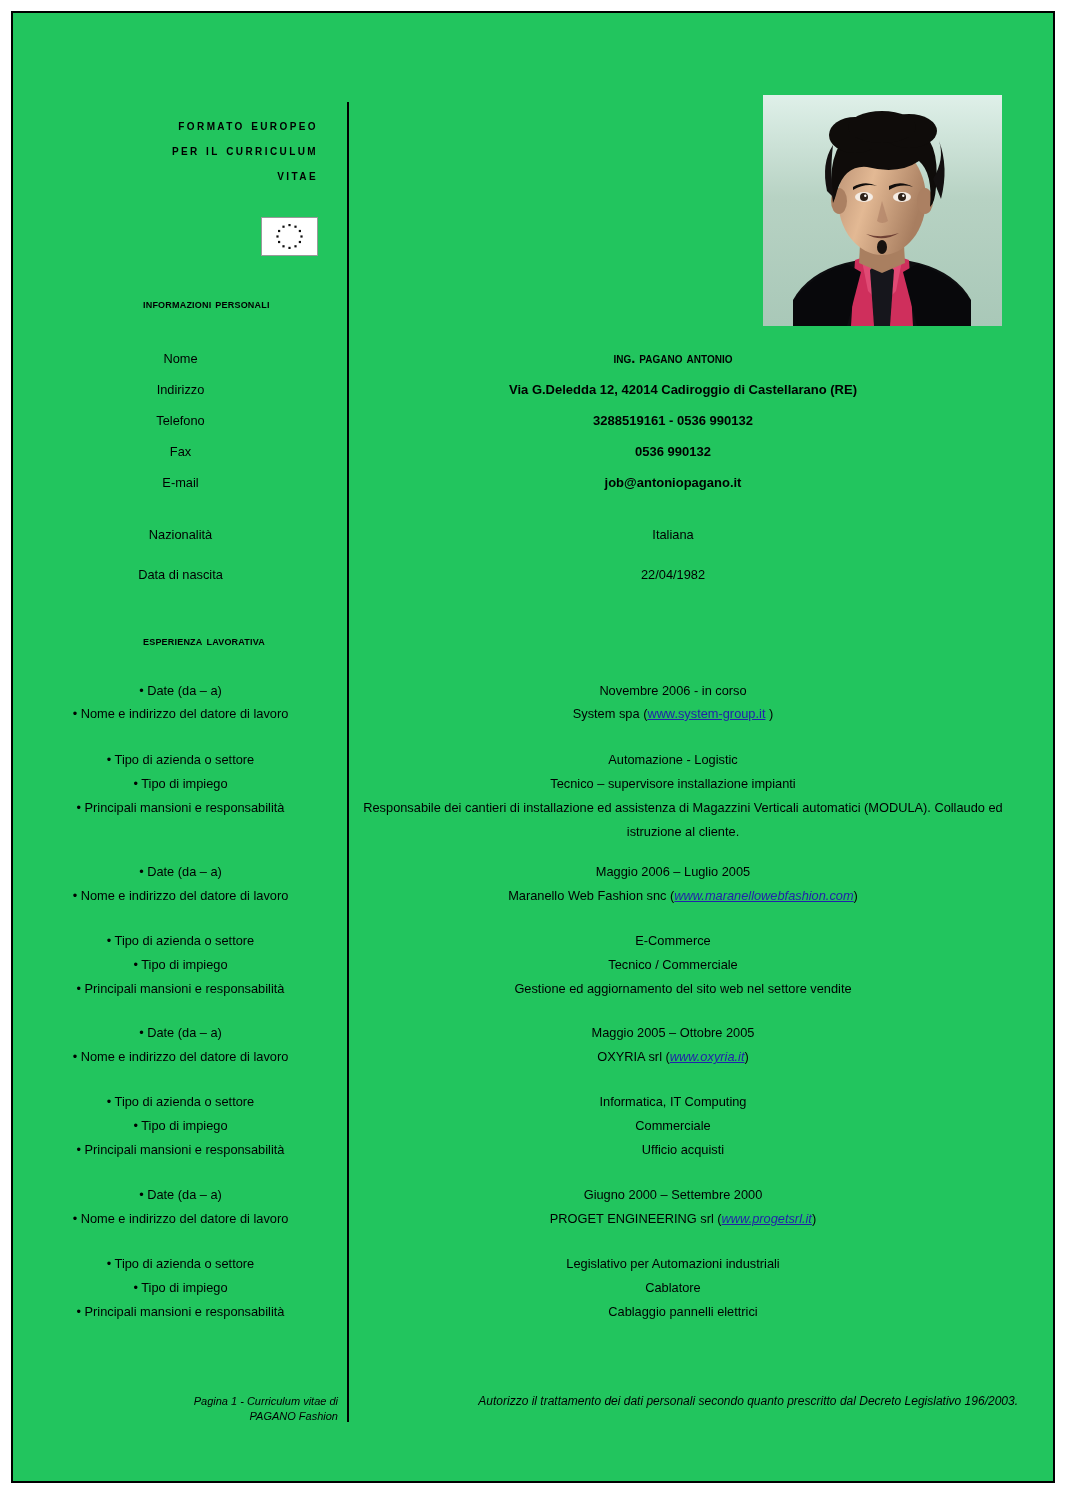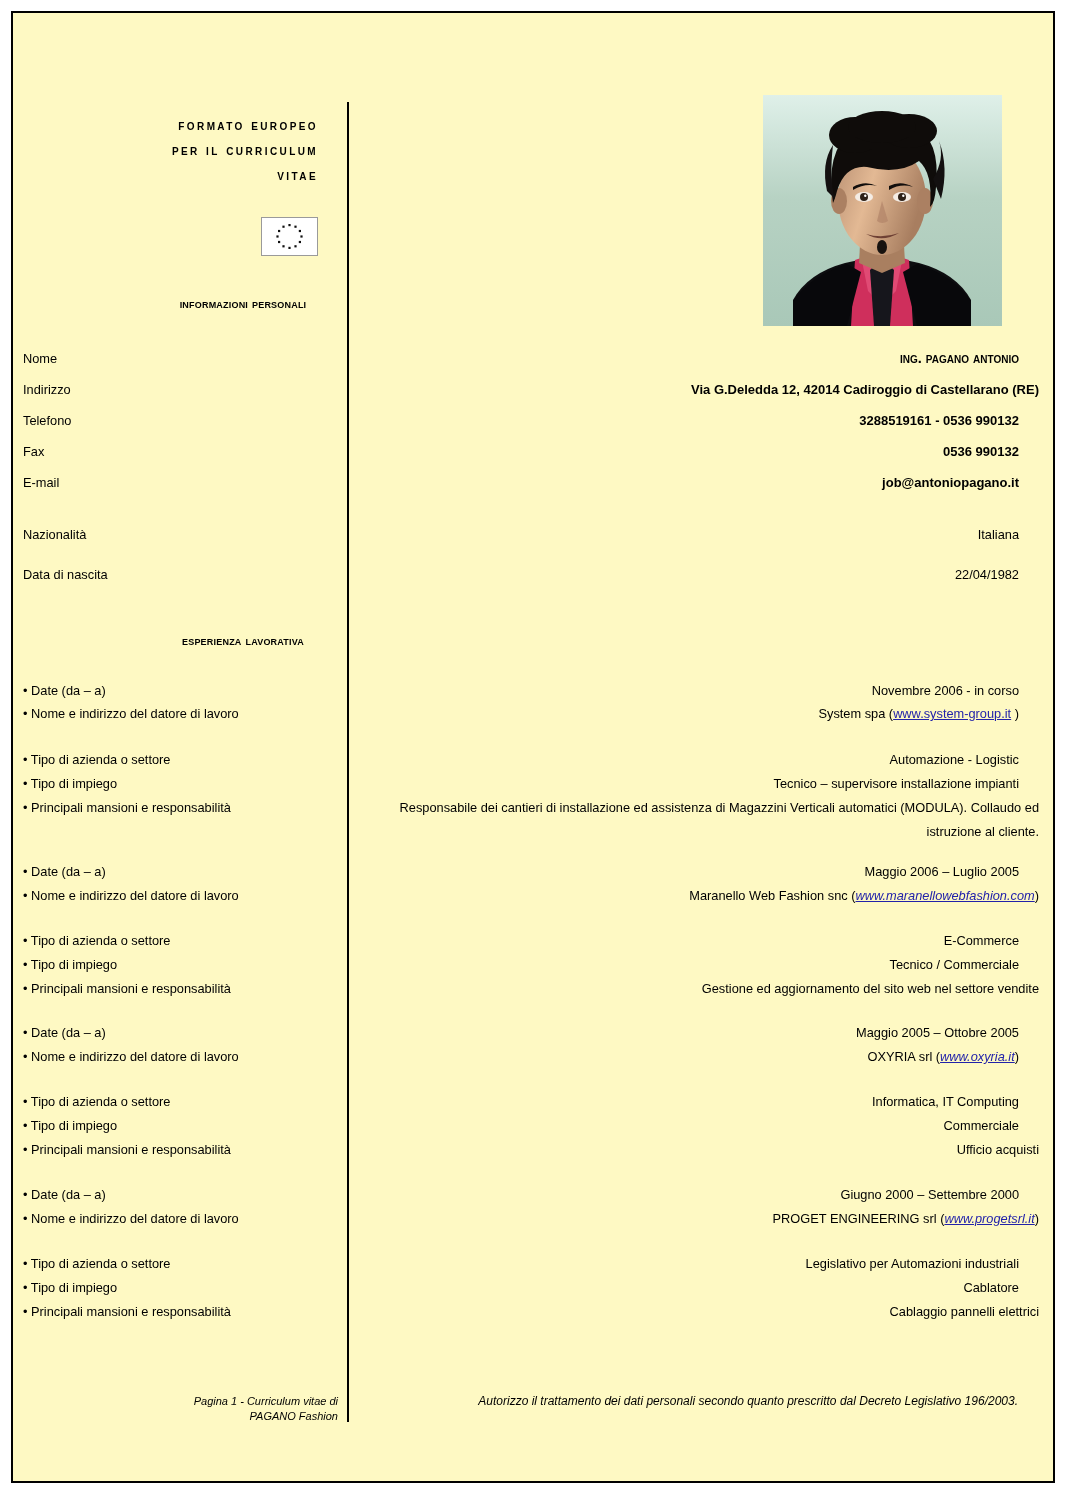--- a/index.html
+++ b/index.html
@@ -18,21 +18,21 @@
 
   
   .page-sheet {
     position: absolute;
     left: 11px;
     top: 11px;
     width: 1044px;
     height: 1472px;
     border: 2px solid #000000;
     box-sizing: border-box;
-    background: #fef9c3;
+    background: #22c55e;
   }
 
   
   .col-divider {
     position: absolute;
     left: 334px;
     top: 89px;
     width: 2px;
     height: 1320px;
     background: #000000;
@@ -76,50 +76,50 @@
     overflow: hidden;
     background: #b9d4c6;
   }
   .photo svg { display: block; }
 
   
   .section-heading {
     position: absolute;
     left: 60px;
     width: 260px;
-    text-align: center;
+    text-align: left;
     font-size: 13.5px;
     font-weight: bold;
     font-variant: small-caps;
     text-transform: lowercase;
     letter-spacing: 0.2px;
   }
   .section-heading.sh-personal { left: 130px; width: 200px; top: 283px; }
   .section-heading.sh-work     { left: 130px; width: 200px; top: 620px; }
 
   
   .row {
     position: absolute;
     left: 0px;
     width: 1044px;
   }
   .row .lbl {
     position: absolute;
     left: 10px;
     width: 315px;
-    text-align: left;
+    text-align: center;
     font-size: 12.8px;
     line-height: 23.5px;
     color: #000;
   }
   .row .val {
     position: absolute;
-    left: 366px;
+    left: 340px;
     width: 640px;
-    text-align: right;
+    text-align: center;
     font-size: 12.8px;
     line-height: 23.5px;
     color: #000;
   }
   .row .val.strong {
     font-weight: bold;
     font-size: 13px;
   }
   .row .val.smallcaps {
     font-weight: bold;

